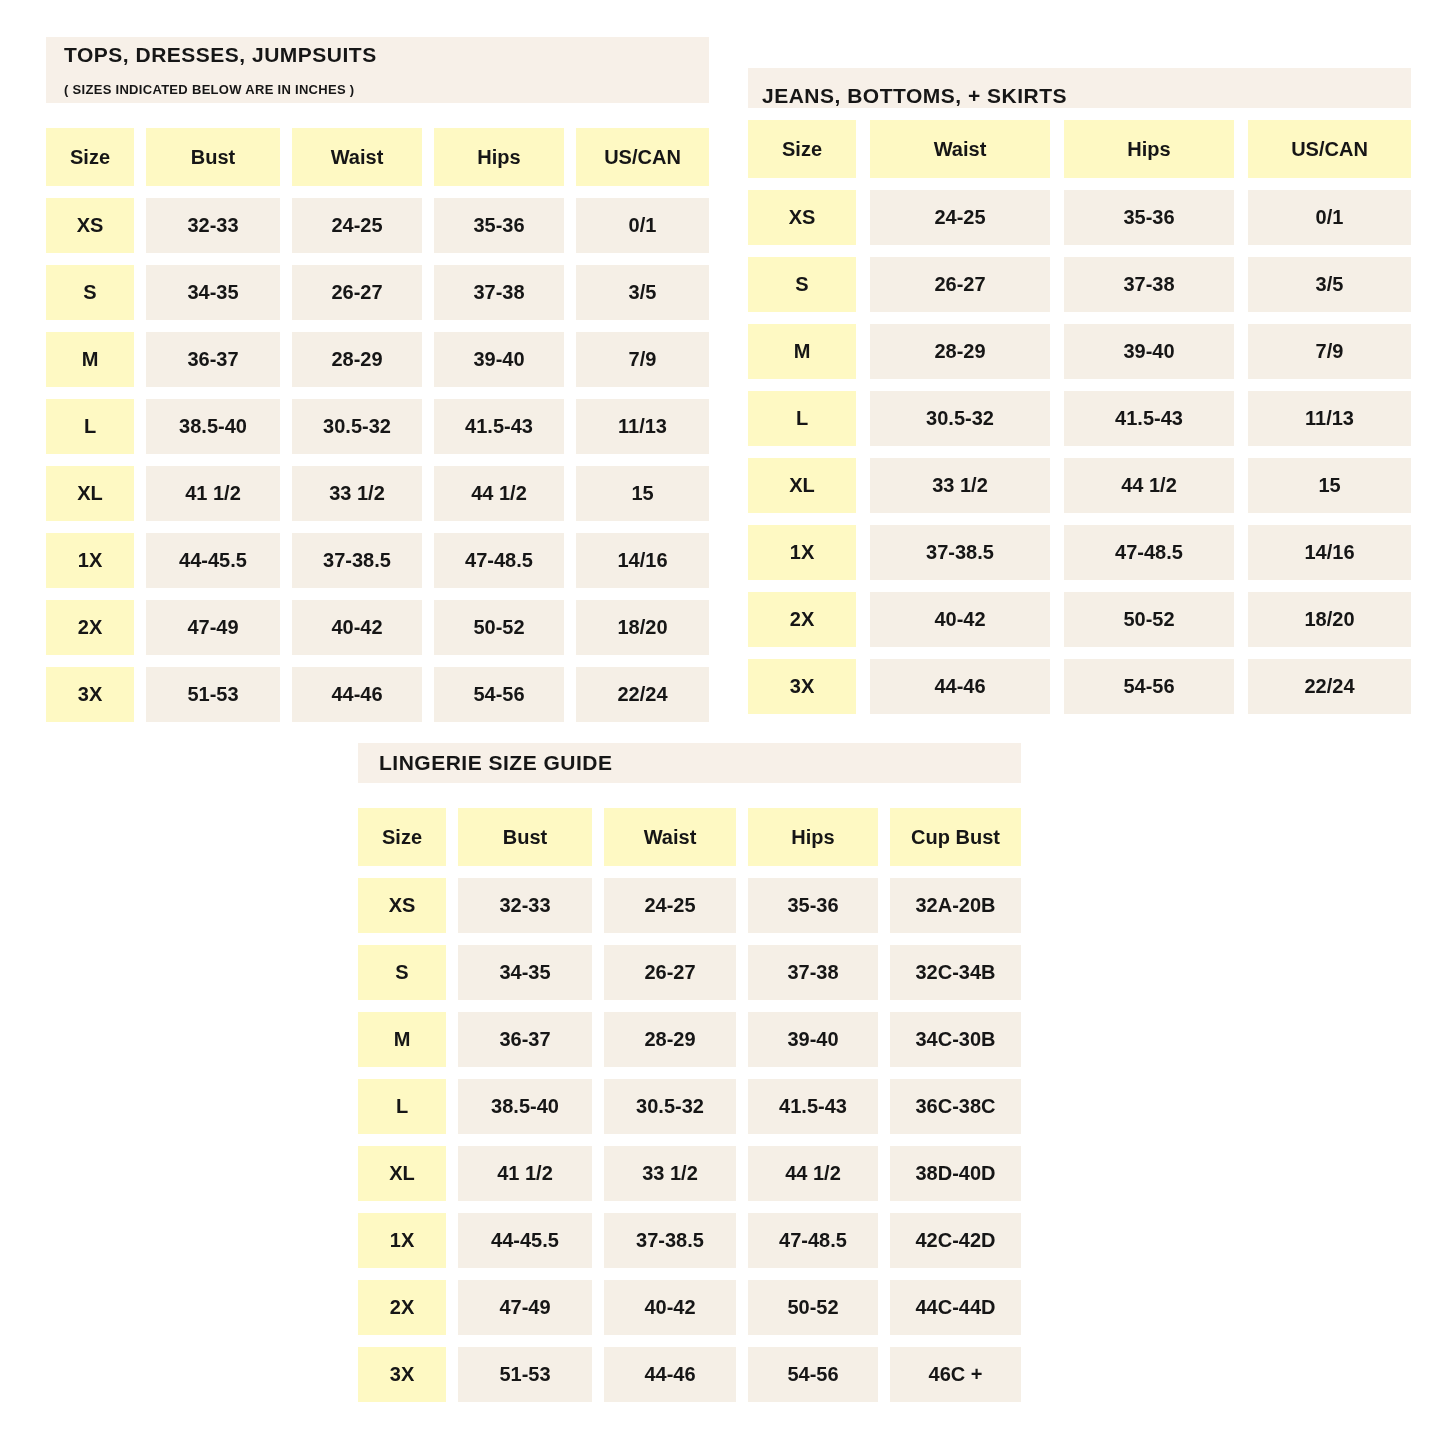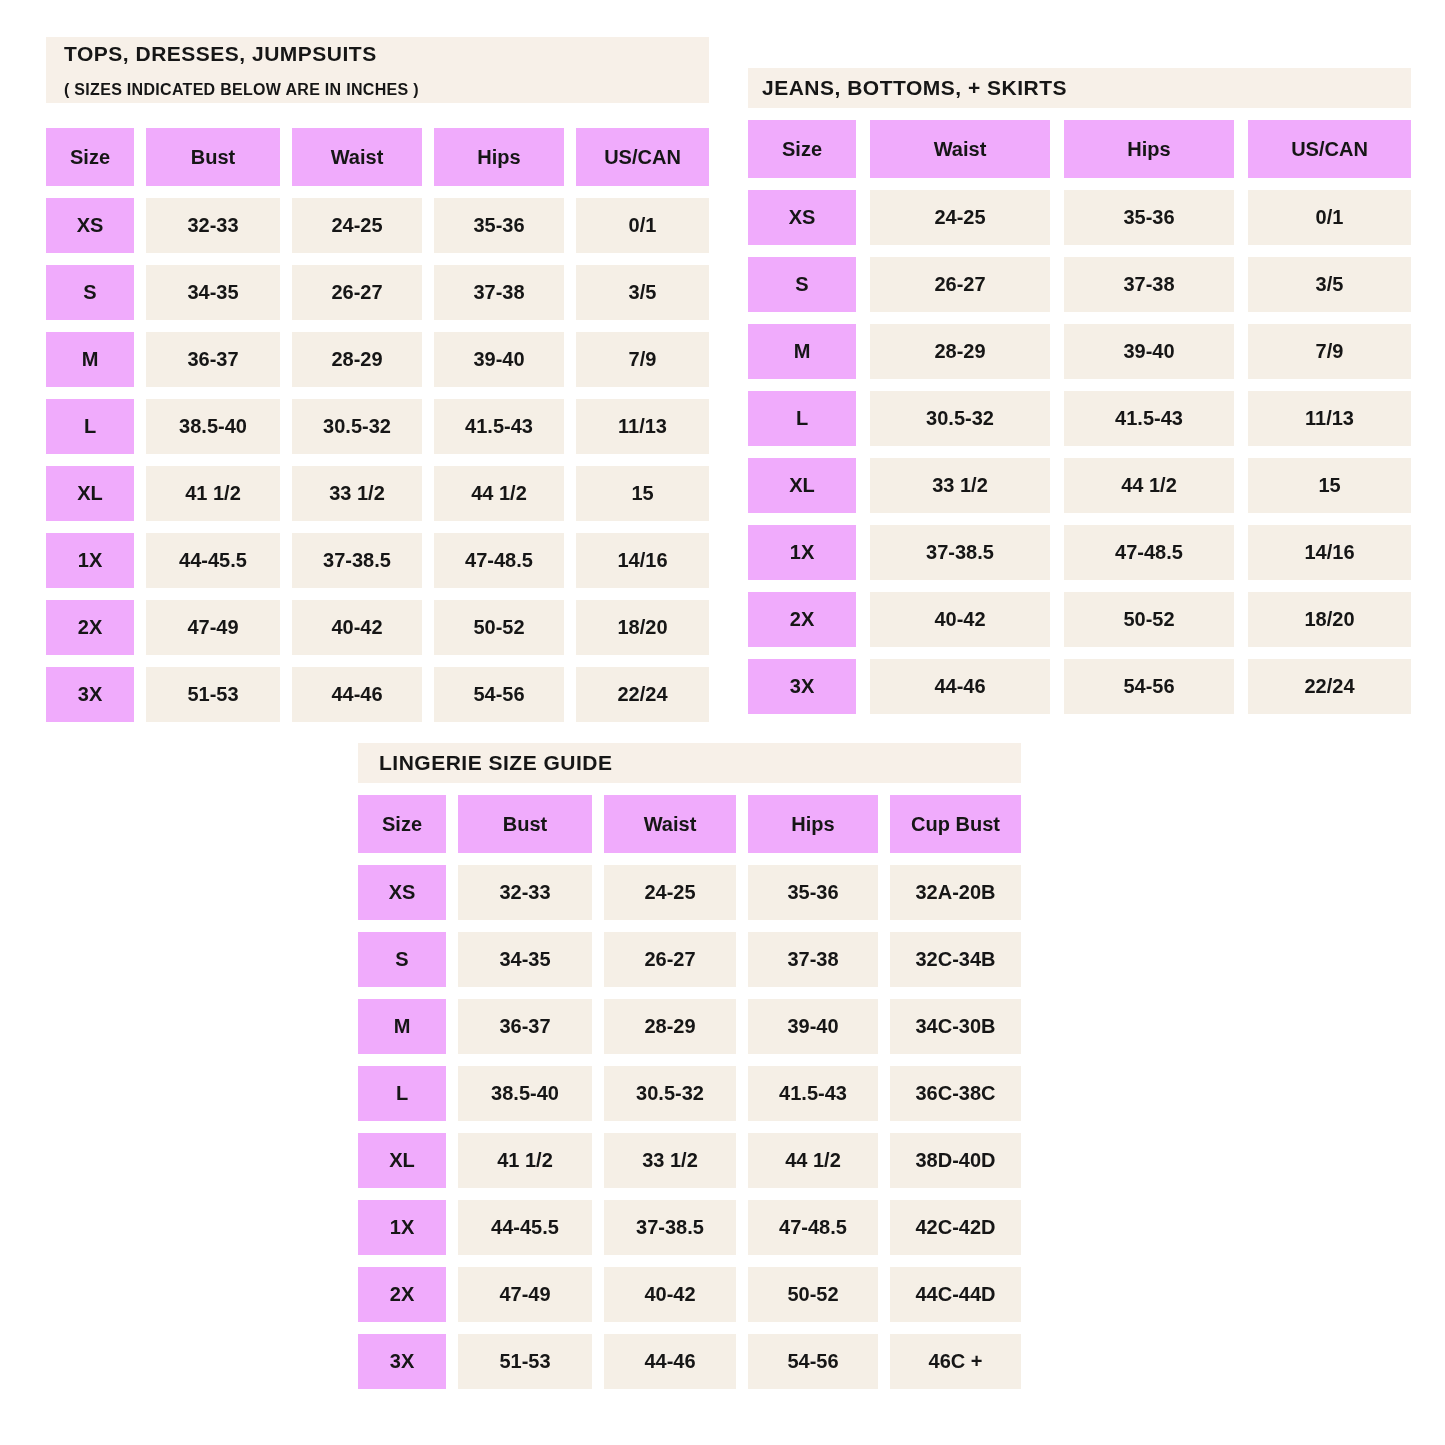--- a/index.html
+++ b/index.html
@@ -25,34 +25,35 @@
   #section-tops .title-bar {
     height: 66px;
     padding-left: 18px;
     margin-bottom: 25px;
   }
   #section-jeans .title-bar {
     height: 40px;
     margin-top: 31px;
     margin-bottom: 12px;
     padding-left: 14px;
+    justify-content: flex-end;
   }
   #section-lingerie .title-bar {
     height: 40px;
-    margin-bottom: 12px;
+    margin-bottom: 25px;
     padding-left: 21px;
   }
   .title {
     font-size: 21px;
     font-weight: 700;
     letter-spacing: 0.5px;
     white-space: nowrap;
   }
   .subtitle {
-    font-size: 16px;
+    font-size: 13px;
     font-weight: 700;
     letter-spacing: 0.3px;
     margin-top: 15px;
     white-space: nowrap;
   }
 
   .grid {
     display: grid;
     row-gap: 12px;
     column-gap: 12px;
@@ -63,21 +64,21 @@
   #section-lingerie .grid { grid-template-columns: 88px 134px 132px 130px 131px; }
 
   .cell {
     display: flex;
     align-items: center;
     justify-content: center;
     font-weight: 700;
     font-size: 20px;
     white-space: nowrap;
   }
-  .cell.peach { background: #f0abfc; }
+  .cell.peach { background: #fef9c3; }
   .cell.cream { background: #f5efe6; }
 </style>
 </head>
 <body>
 
 <div>
 
   <section class="table-section" id="section-tops">
     <div class="title-bar">
       <div class="title">TOPS, DRESSES, JUMPSUITS</div>

